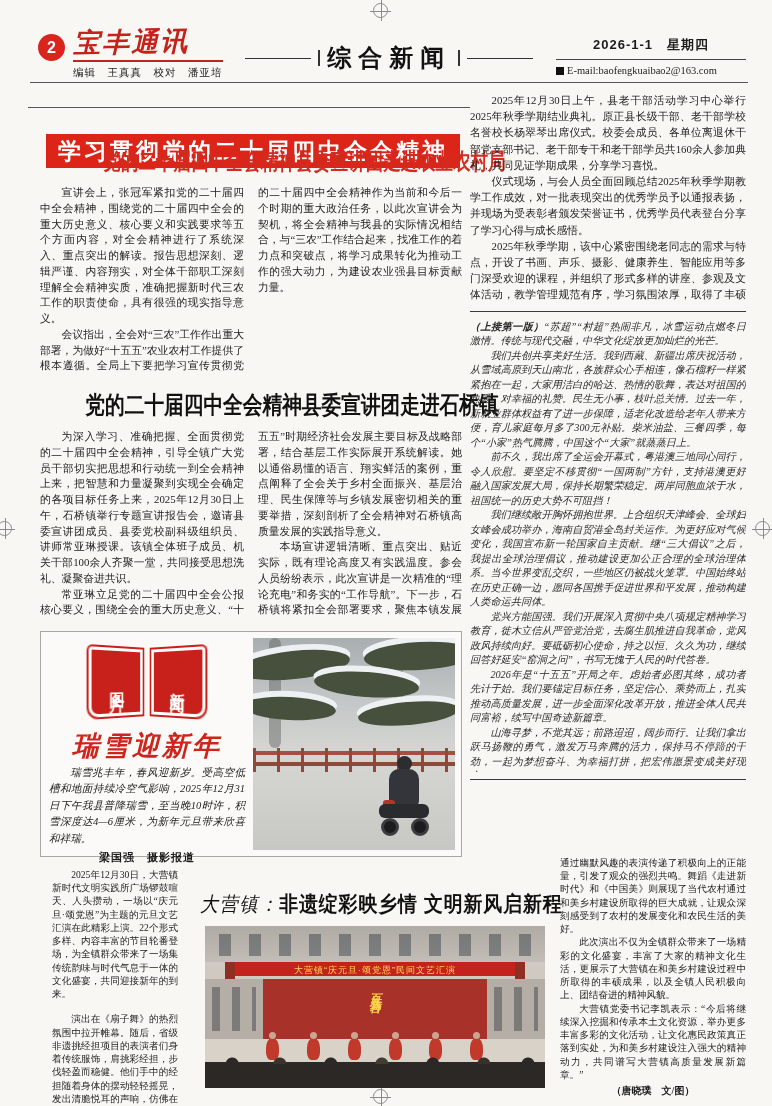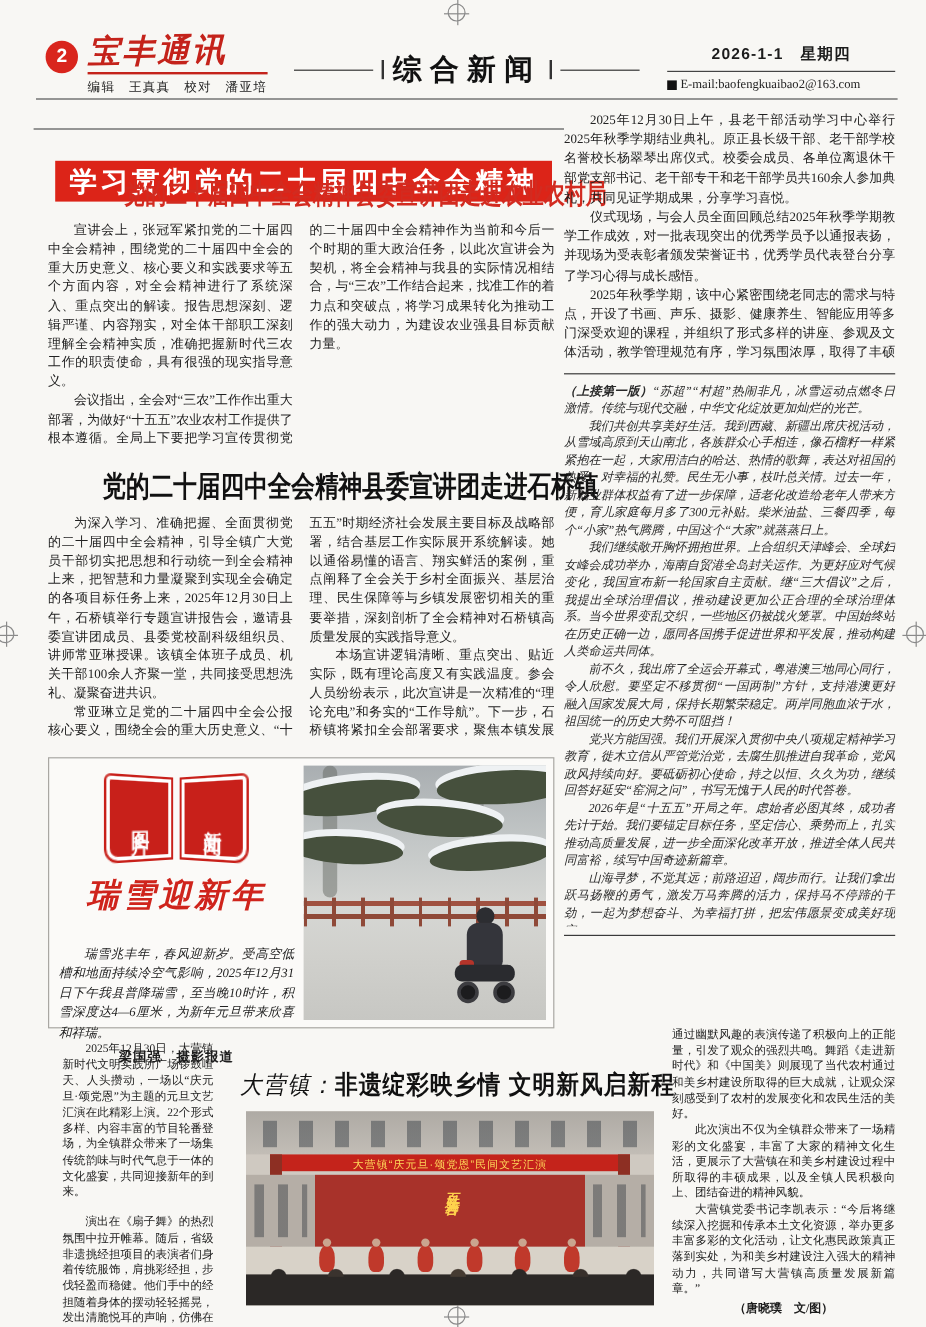--- a/index.html
+++ b/index.html
@@ -54,21 +54,21 @@
   
   .photo-box{margin-top:10px;border:1px solid #a9a7a2;background:#fbfaf8;height:226px;display:flex;padding:6px;gap:6px;box-sizing:border-box;}
   .pb-left{width:196px;display:flex;flex-direction:column;align-items:center;padding:4px 2px;}
   .book{display:flex;margin-top:6px;}
   .bpage{width:54px;height:62px;background:#c8201a;border:3px solid #fff;outline:2px solid #c8201a;
          display:flex;align-items:center;justify-content:center;}
   .bpage.l{transform:perspective(260px) rotateY(26deg);border-radius:4px 0 0 10px;}
   .bpage.r{transform:perspective(260px) rotateY(-26deg);border-radius:0 4px 10px 0;}
   .btxt{writing-mode:vertical-rl;color:#fff;font-family:"Liberation Sans",sans-serif;font-weight:bold;font-size:17px;letter-spacing:3px;}
   .pb-title{margin-top:12px;font-style:italic;font-weight:bold;font-size:27px;color:#cf241c;letter-spacing:3px;white-space:nowrap;}
-  .pb-body{margin:24px 0 0 0;font-style:italic;font-size:10.6px;line-height:1.55;text-align:justify;text-indent:2em;color:#222;}
+  .pb-body{margin:1px 0 0 0;font-style:italic;font-size:10.6px;line-height:1.55;text-align:justify;text-indent:2em;color:#222;}
   .pb-byline{margin-top:3px;font-weight:bold;font-size:11px;letter-spacing:1px;}
 
   
   .pb-photo{position:relative;flex:1;overflow:hidden;background:linear-gradient(180deg,#a9aeb1 0%,#c3c7c7 30%,#d6d7d4 55%,#d0d0cc 75%,#c7c7c3 100%);}
   .tree-haze{position:absolute;background:rgba(90,96,88,.45);border-radius:8px;}
   .th1{left:8%;top:0;width:12px;height:52%;}
   .th2{left:70%;top:0;width:9px;height:40%;}
   .snowbr{position:absolute;background:#46503d;border-radius:50%;box-shadow:0 -5px 0 1px #eef1f3;}
   .sb1{left:-8%;top:6%;width:56%;height:13%;transform:rotate(-6deg);}
   .sb2{left:30%;top:16%;width:52%;height:12%;transform:rotate(4deg);}
@@ -239,22 +239,22 @@
   <section class="right-col">
     <div class="cadre-body">
       <p><span>2025年12月30日上午，县老干部活动学习中心举行2025年秋季学期结业典礼。原正县长级干部、老干部学校名誉校长杨翠琴出席仪式。校委会成员、各单位离退休干部党支部书记、老干部专干和老干部学员共160余人参加典礼，共同见证学期成果，分享学习喜悦。</span></p>
       <p><span>仪式现场，与会人员全面回顾总结2025年秋季学期教学工作成效，对一批表现突出的优秀学员予以通报表扬，并现场为受表彰者颁发荣誉证书，优秀学员代表登台分享了学习心得与成长感悟。</span></p>
       <p><span>2025年秋季学期，该中心紧密围绕老同志的需求与特点，开设了书画、声乐、摄影、健康养生、智能应用等多门深受欢迎的课程，并组织了形式多样的讲座、参观及文体活动，教学管理规范有序，学习氛围浓厚，取得了丰硕的教学成果和良好的社会反响。此次活动进一步激发了广大离退休干部老有所学、老有所乐、老有所为的积极性，有力推动了全县老干部工作与老年教育事业的健康发展。</span>　　</p>
     </div>
     <hr class="col-rule">
     <div class="continued">
       <p class="lead"><b>（上接第一版）</b><span>“苏超”“村超”热闹非凡，冰雪运动点燃冬日激情。传统与现代交融，中华文化绽放更加灿烂的光芒。</span></p>
       <p><span>我们共创共享美好生活。我到西藏、新疆出席庆祝活动，从雪域高原到天山南北，各族群众心手相连，像石榴籽一样紧紧抱在一起，大家用洁白的哈达、热情的歌舞，表达对祖国的热爱、对幸福的礼赞。民生无小事，枝叶总关情。过去一年，新就业群体权益有了进一步保障，适老化改造给老年人带来方便，育儿家庭每月多了300元补贴。柴米油盐、三餐四季，每个“小家”热气腾腾，中国这个“大家”就蒸蒸日上。</span></p>
+      <p><span>前不久，我出席了全运会开幕式，粤港澳三地同心同行，令人欣慰。要坚定不移贯彻“一国两制”方针，支持港澳更好融入国家发展大局，保持长期繁荣稳定。两岸同胞血浓于水，祖国统一的历史大势不可阻挡！</span></p>
       <p><span>我们继续敞开胸怀拥抱世界。上合组织天津峰会、全球妇女峰会成功举办，海南自贸港全岛封关运作。为更好应对气候变化，我国宣布新一轮国家自主贡献。继“三大倡议”之后，我提出全球治理倡议，推动建设更加公正合理的全球治理体系。当今世界变乱交织，一些地区仍被战火笼罩。中国始终站在历史正确一边，愿同各国携手促进世界和平发展，推动构建人类命运共同体。</span></p>
-      <p><span>前不久，我出席了全运会开幕式，粤港澳三地同心同行，令人欣慰。要坚定不移贯彻“一国两制”方针，支持港澳更好融入国家发展大局，保持长期繁荣稳定。两岸同胞血浓于水，祖国统一的历史大势不可阻挡！</span></p>
       <p><span>党兴方能国强。我们开展深入贯彻中央八项规定精神学习教育，徙木立信从严管党治党，去腐生肌推进自我革命，党风政风持续向好。要砥砺初心使命，持之以恒、久久为功，继续回答好延安“窑洞之问”，书写无愧于人民的时代答卷。</span></p>
       <p><span>2026年是“十五五”开局之年。虑始者必图其终，成功者先计于始。我们要锚定目标任务，坚定信心、乘势而上，扎实推动高质量发展，进一步全面深化改革开放，推进全体人民共同富裕，续写中国奇迹新篇章。</span></p>
       <p><span>山海寻梦，不觉其远；前路迢迢，阔步而行。让我们拿出跃马扬鞭的勇气，激发万马奔腾的活力，保持马不停蹄的干劲，一起为梦想奋斗、为幸福打拼，把宏伟愿景变成美好现实。</span></p>
 
     </div>
     <hr class="col-rule">
   </section>
 
   <section class="bottom">
     <div class="b-left">

